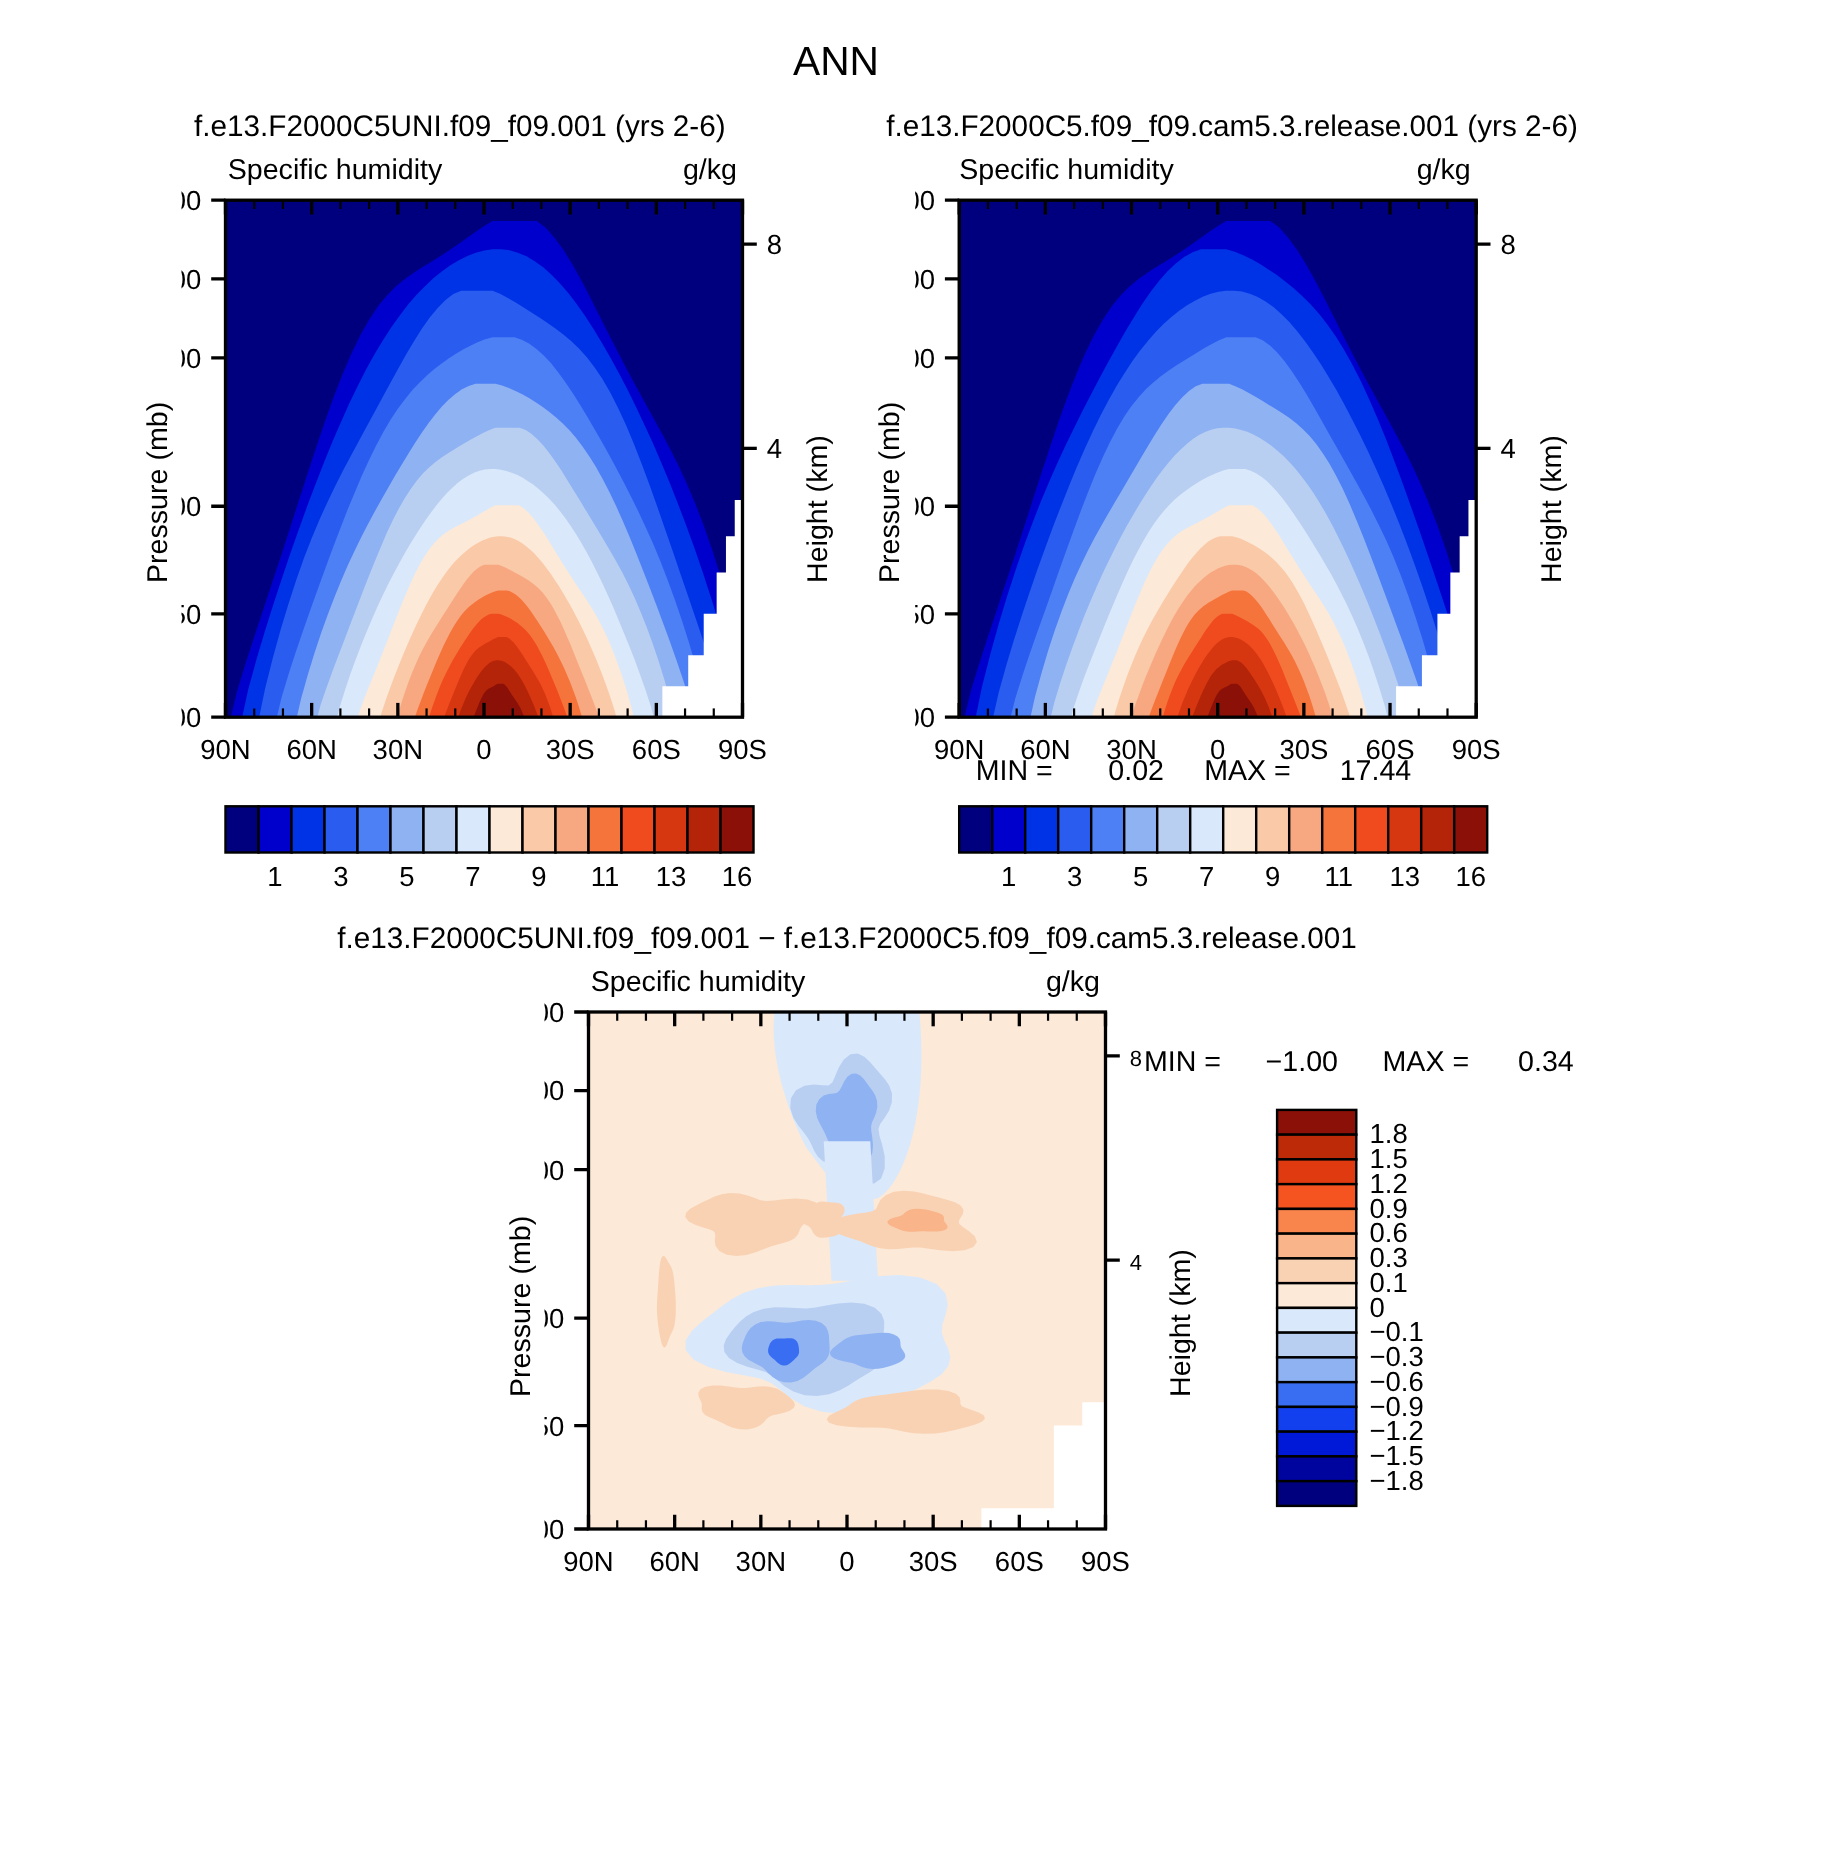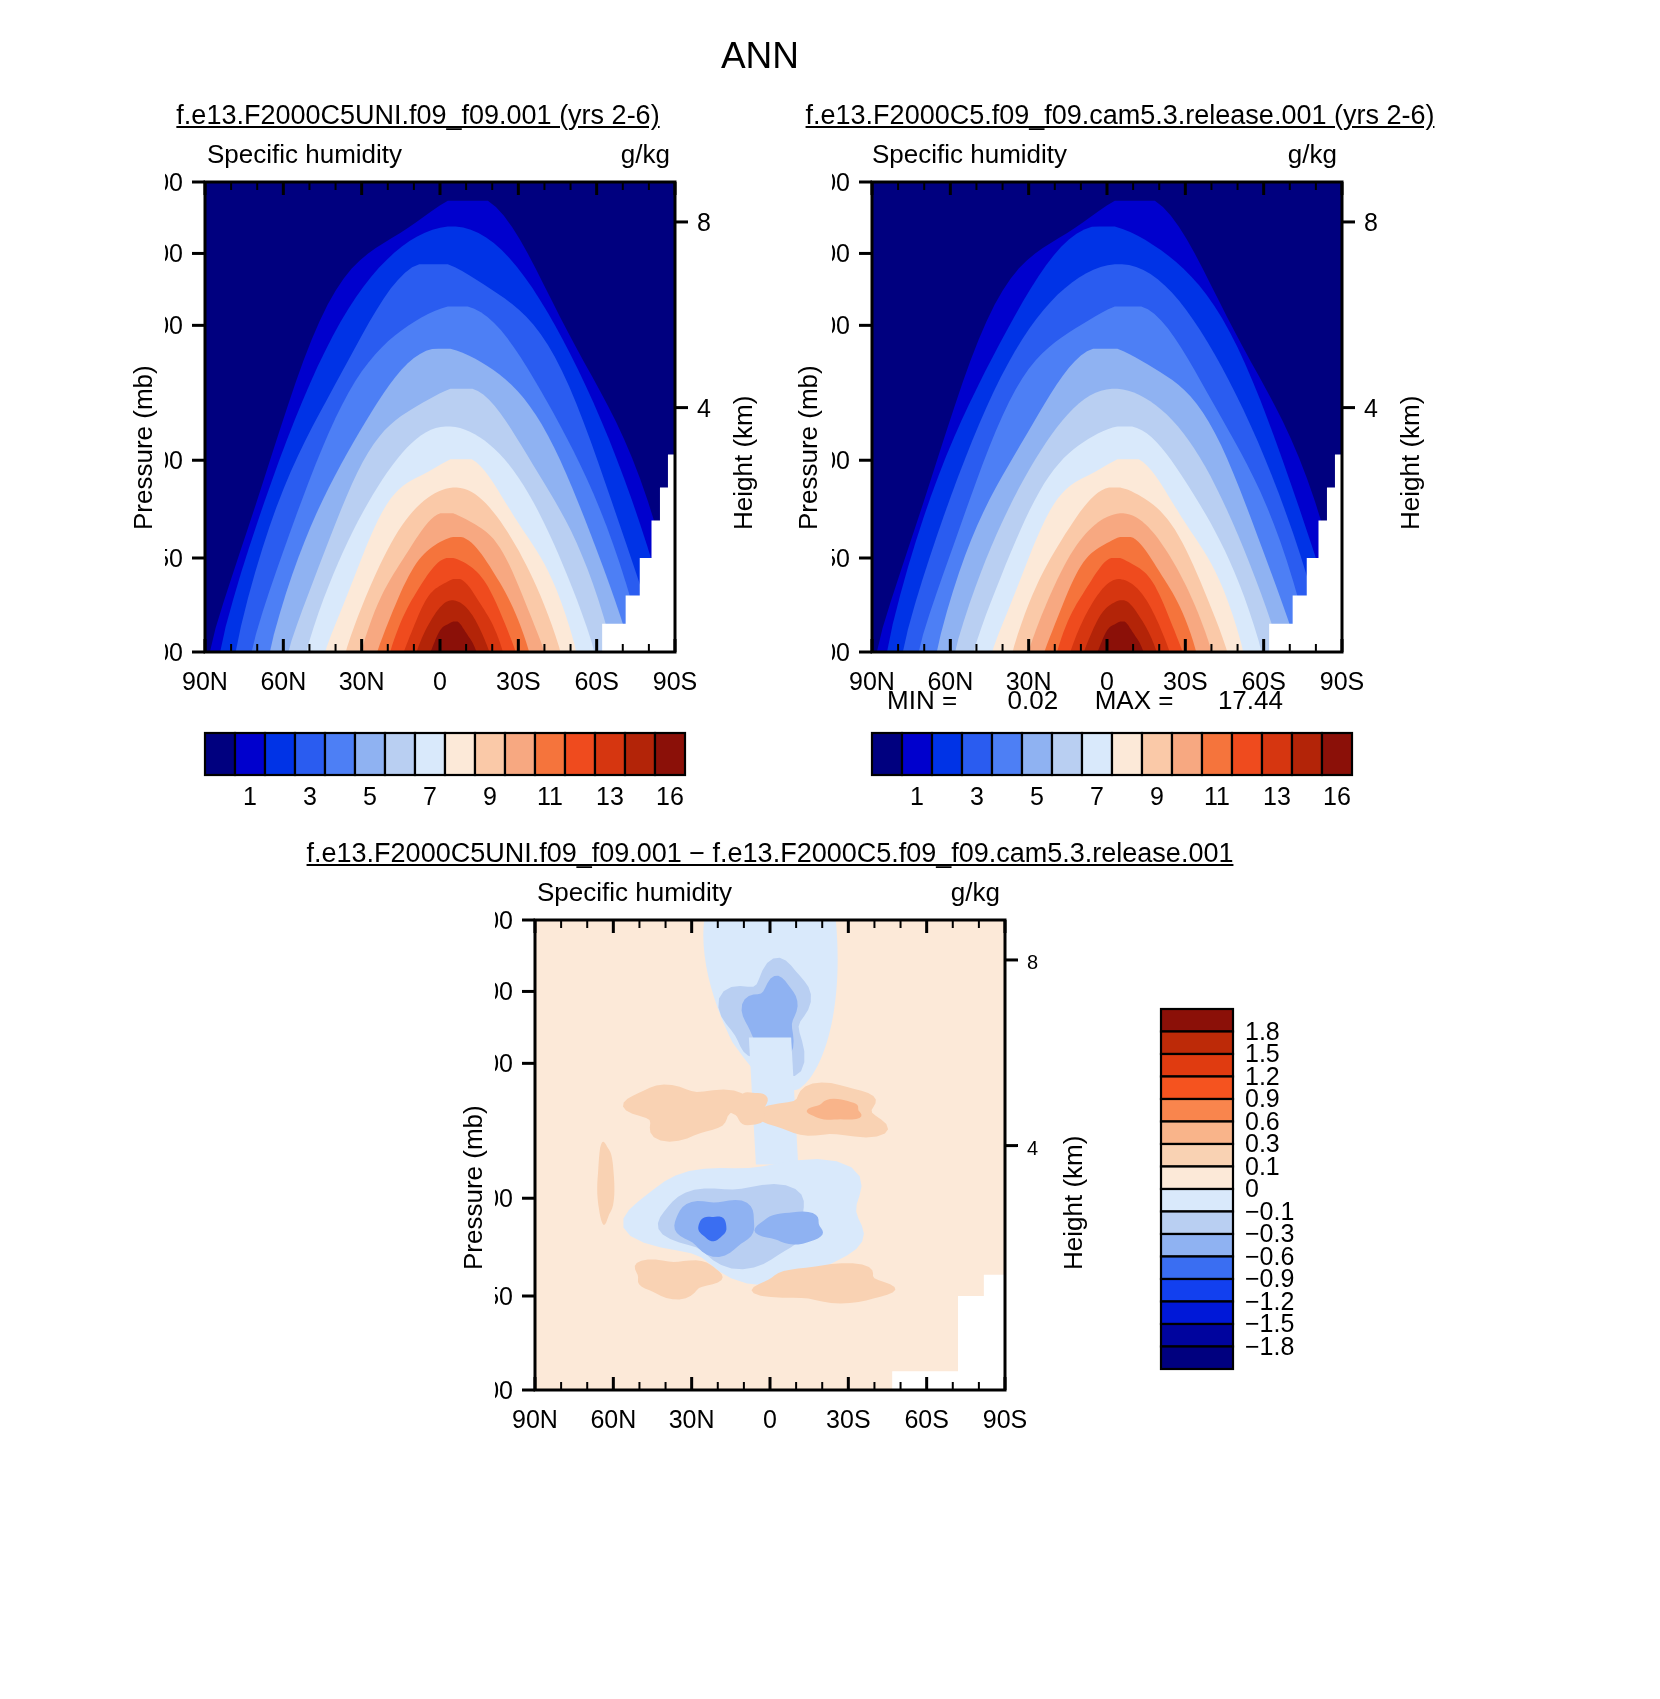--- a/index.html
+++ b/index.html
@@ -4,21 +4,21 @@
 <style>
   html,body{margin:0;padding:0;background:#ffffff;}
   body{width:1660px;height:1699px;position:relative;
        font-family:"Liberation Sans", sans-serif;color:#000;}
   .page{position:absolute;inset:0;padding-left:10px;}
   .txt{position:absolute;white-space:nowrap;}
   .ctr{transform:translateX(-50%);}
   .rgt{transform:translateX(-100%);text-align:center;}
   .vert{transform-origin:0 0;}
   .main-title{font-size:37px;}
-  .panel-title{font-size:27px;text-decoration:underline;}
+  .panel-title{font-size:27px;}
   .axis-lab{font-size:26px;}
   .minmax{font-size:26px;}
   svg{position:absolute;display:block;}
   .frame{fill:none;stroke:#000;stroke-width:3;}
   .tk{stroke:#000;stroke-width:3;}
   .tkm{stroke:#000;stroke-width:2;}
   .cb-cell{stroke:#000;stroke-width:2.2;}
 </style>
 </head>
 <body>
@@ -384,20 +384,29 @@
         <text x="18" y="407" font-size="25" text-anchor="end" font-family="&quot;Liberation Sans&quot;, sans-serif" fill="#000">850</text>
         <line x1="40" y1="492" x2="27" y2="492" class="tk"></line>
         <text x="18" y="501" font-size="25" text-anchor="end" font-family="&quot;Liberation Sans&quot;, sans-serif" fill="#000">1000</text>
         <line x1="510" y1="61.95" x2="523" y2="61.95" class="tk"></line>
         <text x="532" y="70.95" font-size="20" text-anchor="start" font-family="&quot;Liberation Sans&quot;, sans-serif" fill="#000">8</text>
         <line x1="510" y1="247.6" x2="523" y2="247.6" class="tk"></line>
         <text x="532" y="256.6" font-size="20" text-anchor="start" font-family="&quot;Liberation Sans&quot;, sans-serif" fill="#000">4</text>
       </g>
     </svg>
 
+  <div class="txt minmax" style="left:1040px;top:950px;">
+    <span>MIN =</span>
+    <span style="display:inline-block;width:26px;"></span>
+    <span>−1.00</span>
+    <span style="display:inline-block;width:26px;"></span>
+    <span>MAX =</span>
+    <span style="display:inline-block;width:30px;"></span>
+    <span>0.34</span>
+  </div>
 
   <svg id="cb-bt" width="230" height="380" style="left:1155px;top:1003px;">
       <g>
         <rect x="6" y="6" width="72" height="22.5" fill="#8b1008" class="cb-cell"></rect>
         <rect x="6" y="28.5" width="72" height="22.5" fill="#bd2a08" class="cb-cell"></rect>
         <rect x="6" y="51" width="72" height="22.5" fill="#e03b10" class="cb-cell"></rect>
         <rect x="6" y="73.5" width="72" height="22.5" fill="#f5531f" class="cb-cell"></rect>
         <rect x="6" y="96" width="72" height="22.5" fill="#f9854d" class="cb-cell"></rect>
         <rect x="6" y="118.5" width="72" height="22.5" fill="#f9b48a" class="cb-cell"></rect>
         <rect x="6" y="141" width="72" height="22.5" fill="#f9d2b3" class="cb-cell"></rect>

